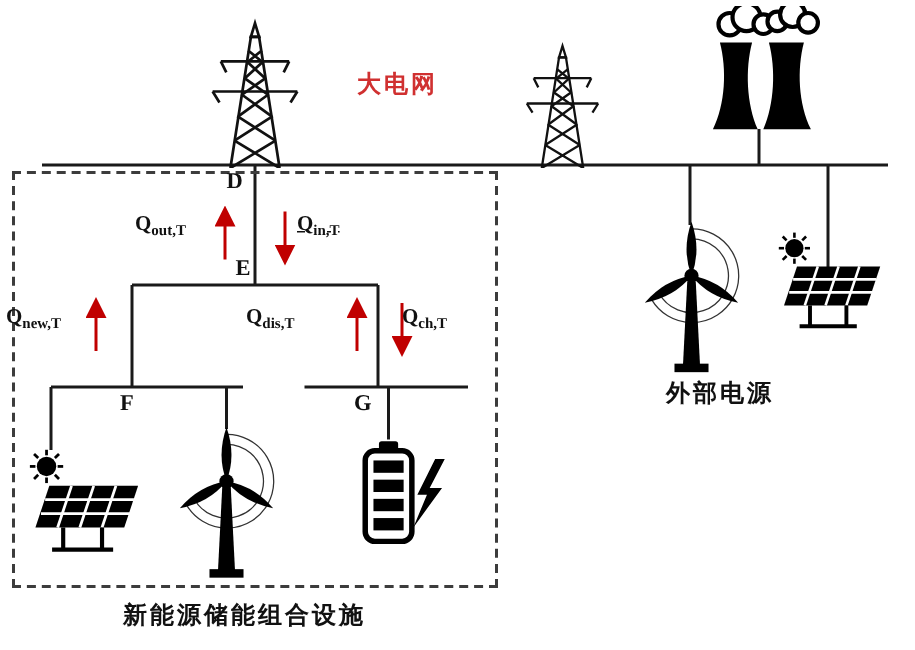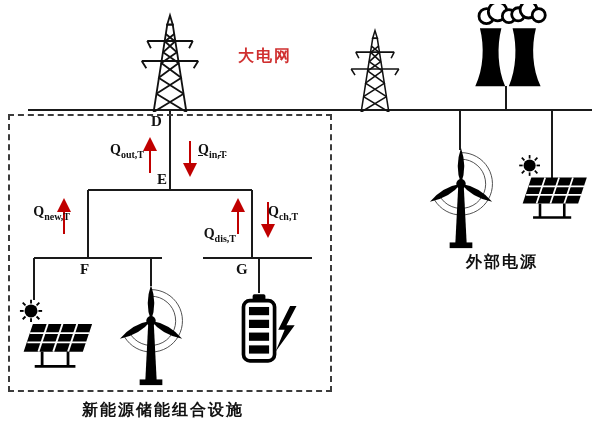--- a/index.html
+++ b/index.html
@@ -21,21 +21,21 @@
   .flow-arrow path{stroke:var(--arrow);stroke-width:2;fill:none;}
   .arrowhead{fill:var(--arrow);}
   .node-label{
     font-family:"Liberation Serif", serif;font-weight:bold;font-size:15px;color:var(--text);
   }
   .flow-label{
     font-family:"Liberation Serif", serif;font-weight:bold;font-size:14px;color:var(--text);
     white-space:nowrap;
   }
   .flow-label sub{font-size:10px;}
-  .ra{text-align:right;}
+  .ra{}
   .cn-label{font-size:16px;font-weight:600;color:var(--text);letter-spacing:2px;white-space:nowrap;}
   .grid-label{color:var(--grid-label);}
   .dashed-box{
     border:2px dashed #3c3c3c;background:transparent;
   }
 </style>
 </head>
 <body>
 
 <div id="stage">
@@ -235,27 +235,27 @@
   <div class="abs node-label" style="left:157px;top:171px;">E</div>
   <div class="abs node-label" style="left:80px;top:261px;">F</div>
   <div class="abs node-label" style="left:236px;top:261px;">G</div>
 
   <div class="abs flow-label ra" style="left:90px;top:142px;width:54px;">
     <span>Q</span><sub>out,T</sub>
   </div>
   <div class="abs flow-label" style="left:198px;top:142px;text-decoration:underline;">
     <span>Q</span><sub>in,T</sub>
   </div>
-  <div class="abs flow-label ra" style="left:16px;top:204px;width:54px;">
+  <div class="abs flow-label ra" style="left:4px;top:204px;width:54px;">
     <span>Q</span><sub>new,T</sub>
   </div>
-  <div class="abs flow-label ra" style="left:182px;top:204px;width:54px;margin-top:22px;">
+  <div class="abs flow-label ra" style="left:164px;top:204px;width:54px;">
     <span>Q</span><sub>dis,T</sub>
   </div>
   <div class="abs flow-label" style="left:268px;top:204px;">
     <span>Q</span><sub>ch,T</sub>
   </div>
 
   <div class="abs cn-label grid-label" style="left:238px;top:46px;">大电网</div>
-  <div class="abs cn-label" style="left:466px;top:252px;">外部电源</div>
+  <div class="abs cn-label" style="left:444px;top:252px;">外部电源</div>
   <div class="abs cn-label" style="left:82px;top:400px;">新能源储能组合设施</div>
 
 </div>
 
 </body></html>

